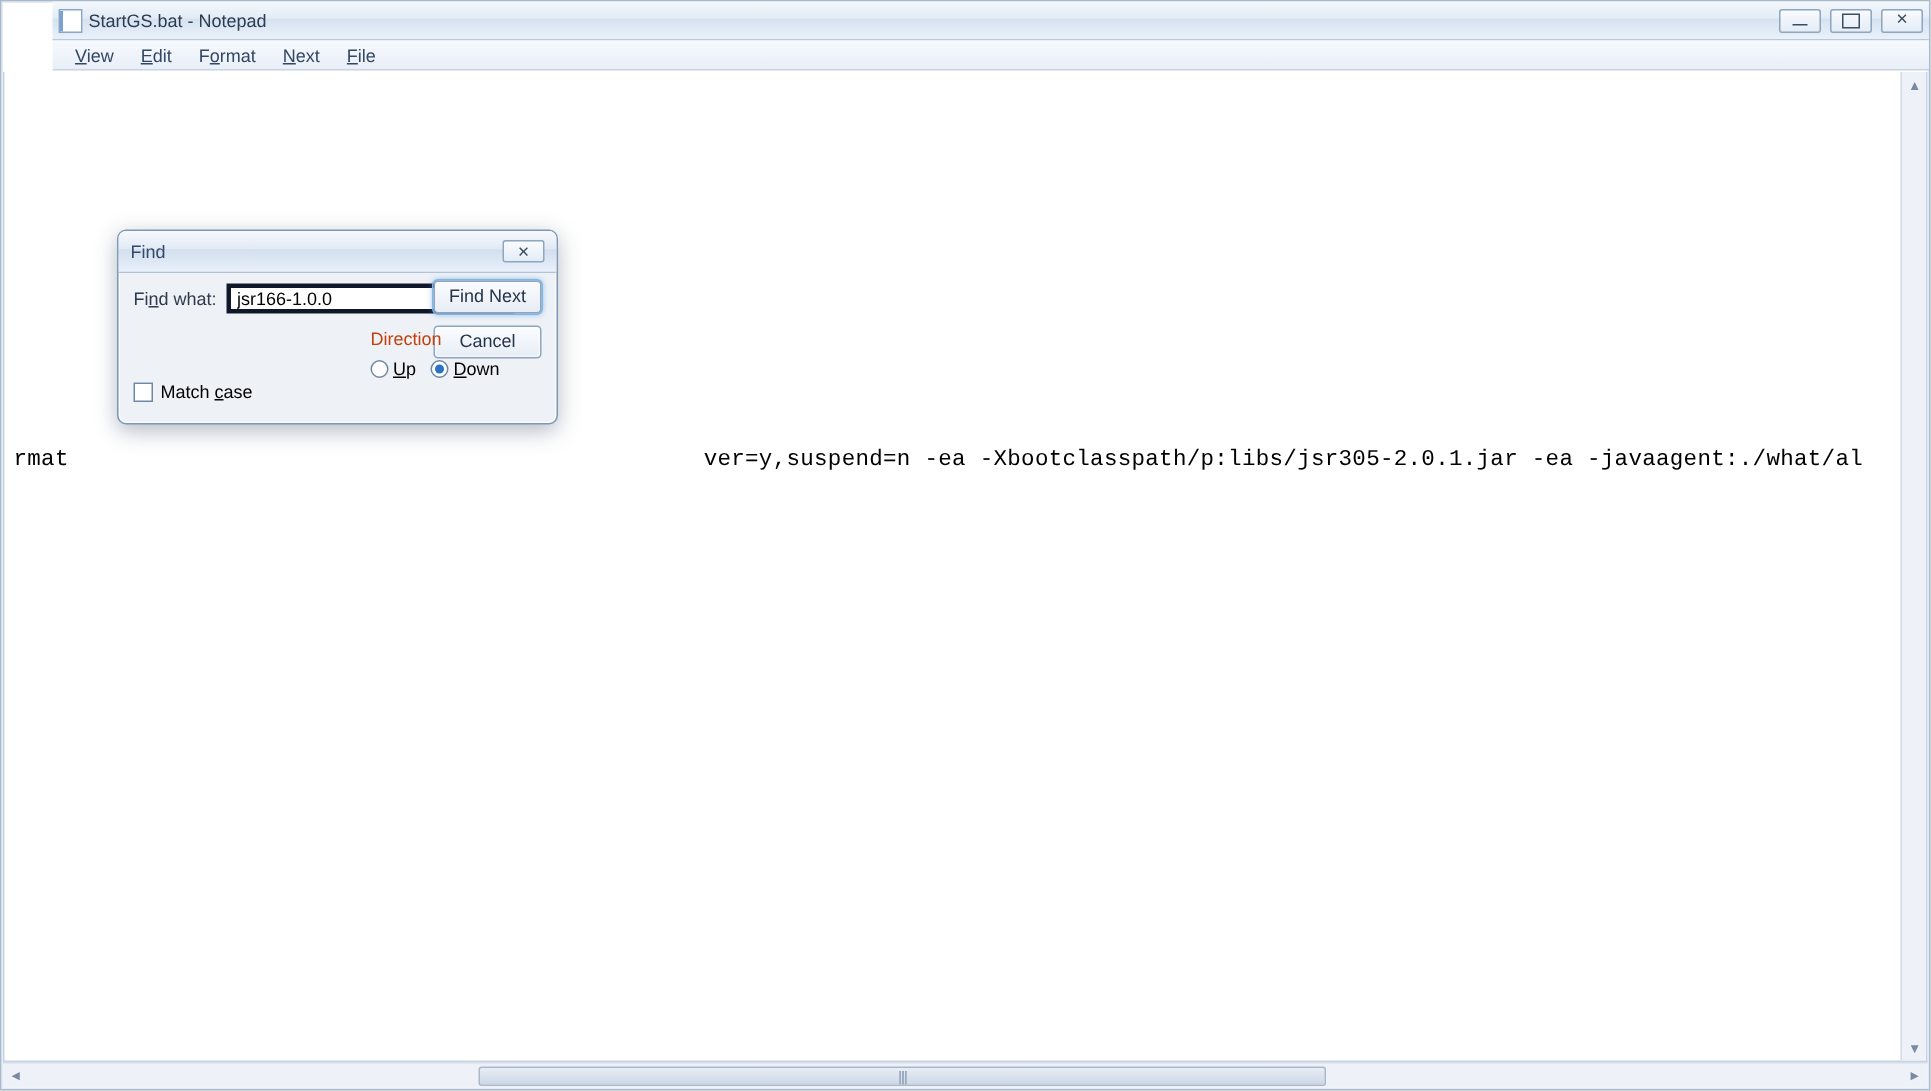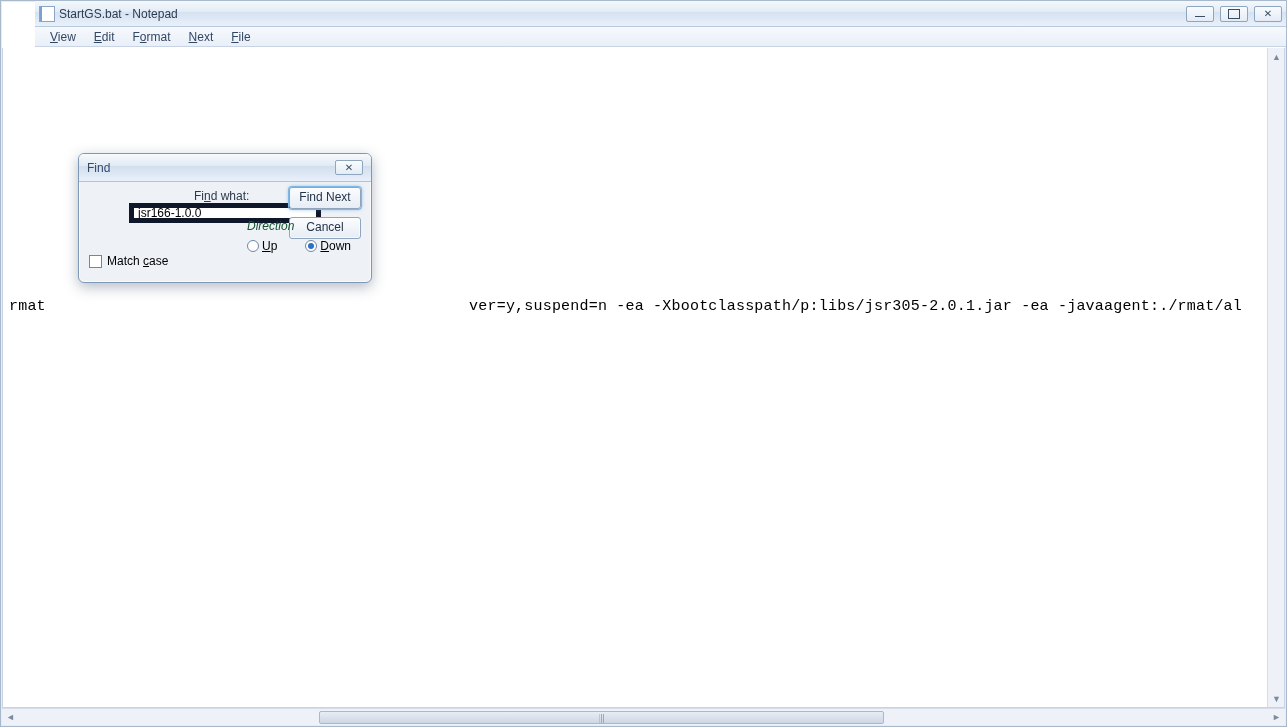--- a/index.html
+++ b/index.html
@@ -119,41 +119,41 @@
     display:flex; align-items:center; padding:0 8px;
     color:#34486a;
   }
   .dialog .dlg-title .t { flex:1; }
   .dialog .dlg-close {
     width:28px; height:15px; border:1px solid #8fa6bf; border-radius:2px;
     background:linear-gradient(#fafcfe,#e3ecf6);
     display:flex;align-items:center;justify-content:center; font-size:10px;color:#3b4d63;
   }
   .dlg-body { position:absolute; left:10px; right:10px; top:33px; bottom:8px; }
-  .row { display:flex; align-items:center;flex-direction:column; }
+  .row { display:flex; align-items:center; }
   .lbl { color:#2d3a4a; }
   .find-label { width:62px; }
   .textbox {
-    width:192px; height:20px; border:5px solid #0f172a; background:#fff;
+    width:192px; height:20px; border:3px solid #0f172a; background:#fff;
     padding:2px 4px; font: inherit; color:#000;
   }
   .btn {
     width:72px; height:22px; border:1px solid #8ea5bd; border-radius:3px;
     background:linear-gradient(#fbfcfe,#e7edf5);
     text-align:center; line-height:19px; color:#24344a; margin-left:8px;
     box-shadow: 0 0 0 1px rgba(255,255,255,.6) inset;
     cursor:default;
   }
   .btn.primary { box-shadow: 0 0 0 1px #7db7e8, 0 0 4px rgba(55,130,210,.6);}
   .right-col { position:absolute; right:0; top:0; display:flex; flex-direction:column; gap:8px;}
   .group {
     position:absolute; left:158px; top:32px; width:102px; height:50px;
   }
-  .group .legend{ color:#14532d;font-style:italic; }
-  .radio-row{ display:flex; gap:28px; margin-top:6px; align-items:flex-end;}
+  .group .legend{ color:#c2410c; }
+  .radio-row{ display:flex; gap:10px; margin-top:6px; align-items:flex-end;}
   .radio{
     width:12px;height:12px;border:1px solid #6f87a3;border-radius:50%;
     display:inline-flex;align-items:center;justify-content:center;margin-right:3px;
     background:#fff;
   }
   .radio.selected::after{content:"";width:6px;height:6px;background:#2a72c4;border-radius:50%;}
   .chk{
     width:13px;height:13px;border:1px solid #6f87a3;background:#fff;margin-right:5px;display:inline-block;
   }
   .match-row{ position:absolute; left:0; bottom:6px; display:flex; align-items:flex-end;}
@@ -176,21 +176,21 @@
   <div class="menubar">
     <div class="menu-item underline-first">View</div>
     <div class="menu-item underline-first">Edit</div>
     <div class="menu-item">F<span class="ul-u">o</span>rmat</div>
     <div class="menu-item underline-first">Next</div>
     <div class="menu-item underline-first">File</div>
   </div>
 
   <div class="editor-area">
     <div class="editor-content">
-      <span class="editor-text"><span>rmat</span><span style="visibility:hidden">XXXXXXXXXXXXXXXXXXXXXXXXXXXXXXXXXXXXXXXXXXXXXX</span><span>ver=y,suspend=n -ea -Xbootclasspath/p:libs/jsr305-2.0.1.jar -ea -javaagent:./rmat/al</span></span>
+      <span class="editor-text"><span>rmat</span><span style="visibility:hidden">XXXXXXXXXXXXXXXXXXXXXXXXXXXXXXXXXXXXXXXXXXXXXX</span><span>ver=y,suspend=n -ea -Xbootclasspath/p:libs/jsr305-2.0.1.jar -ea -javaagent:./what/al</span></span>
     </div>
     <div class="vscroll">
       <div class="arrow up">▲</div>
       <div class="arrow down">▼</div>
     </div>
   </div>
 
   <div class="hscroll-area">
     <div class="harrow">◄</div>
     <div class="hscroll-track">

